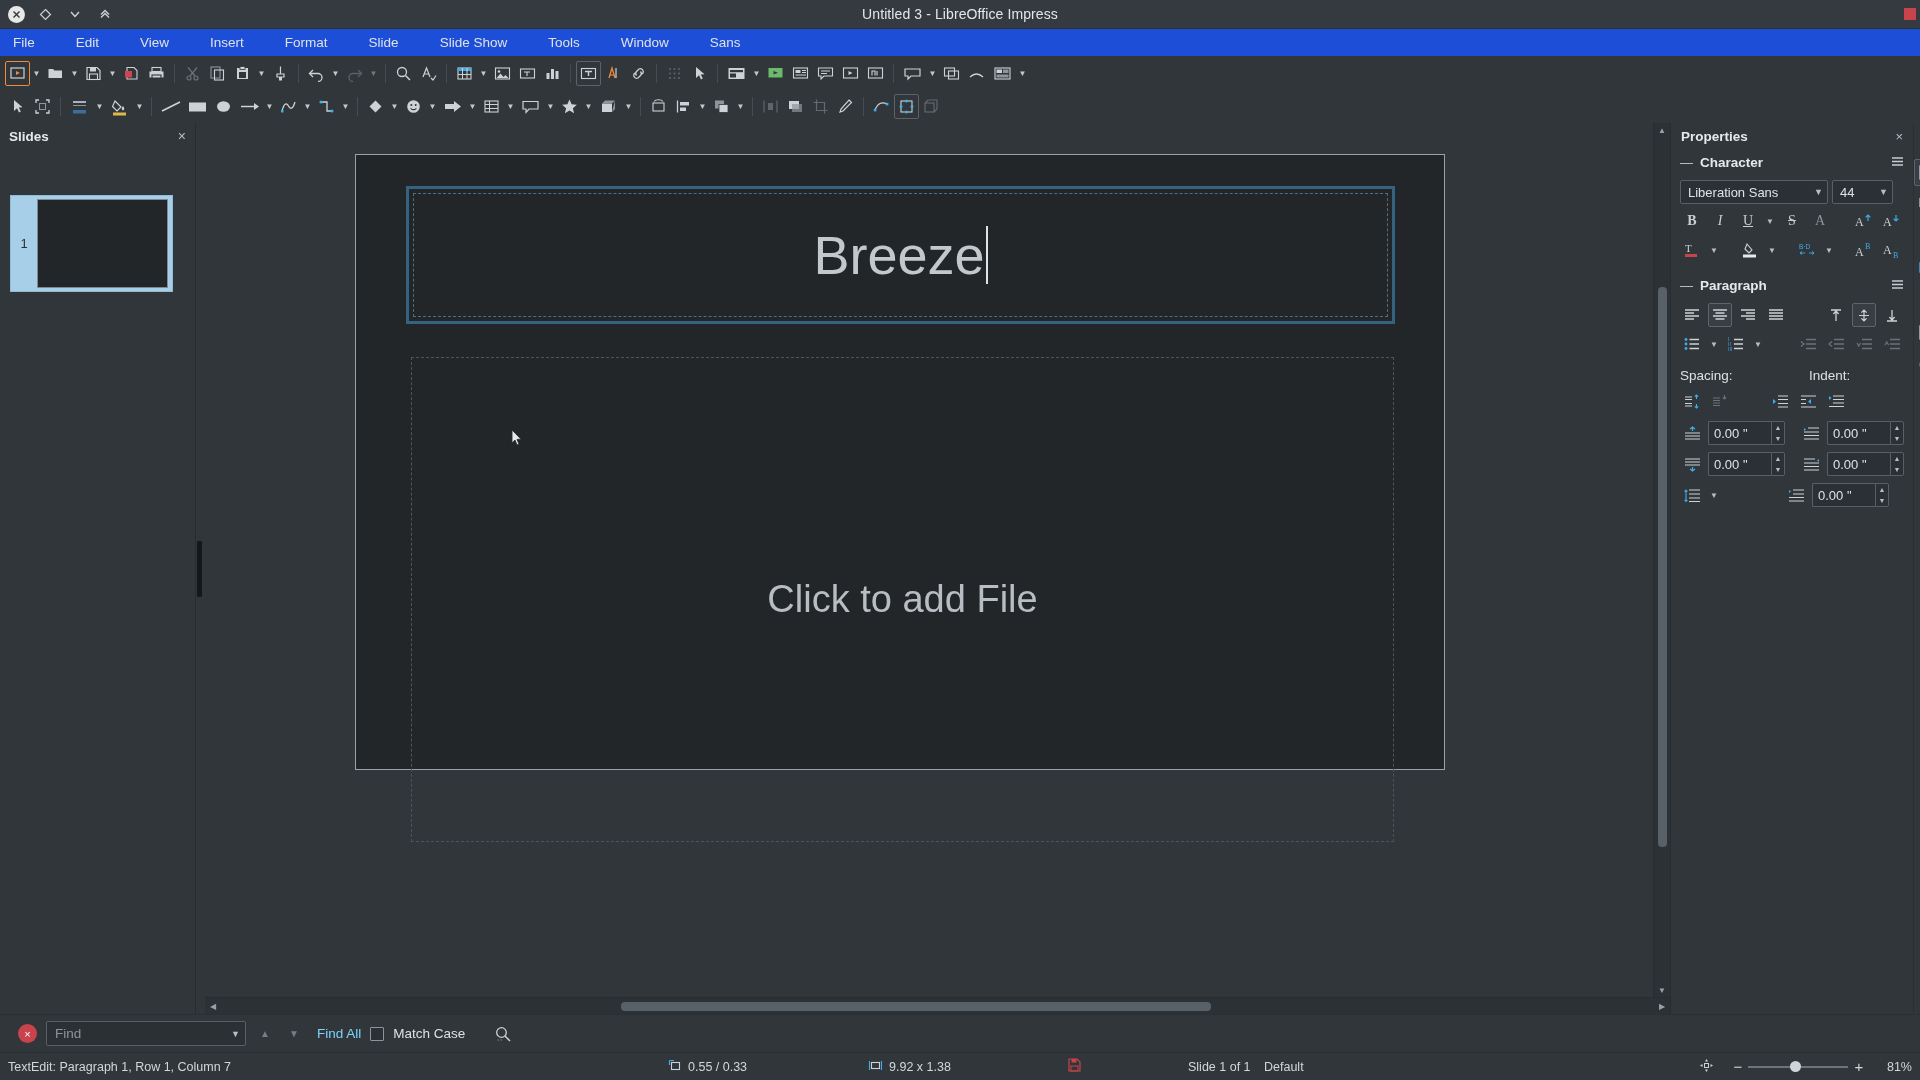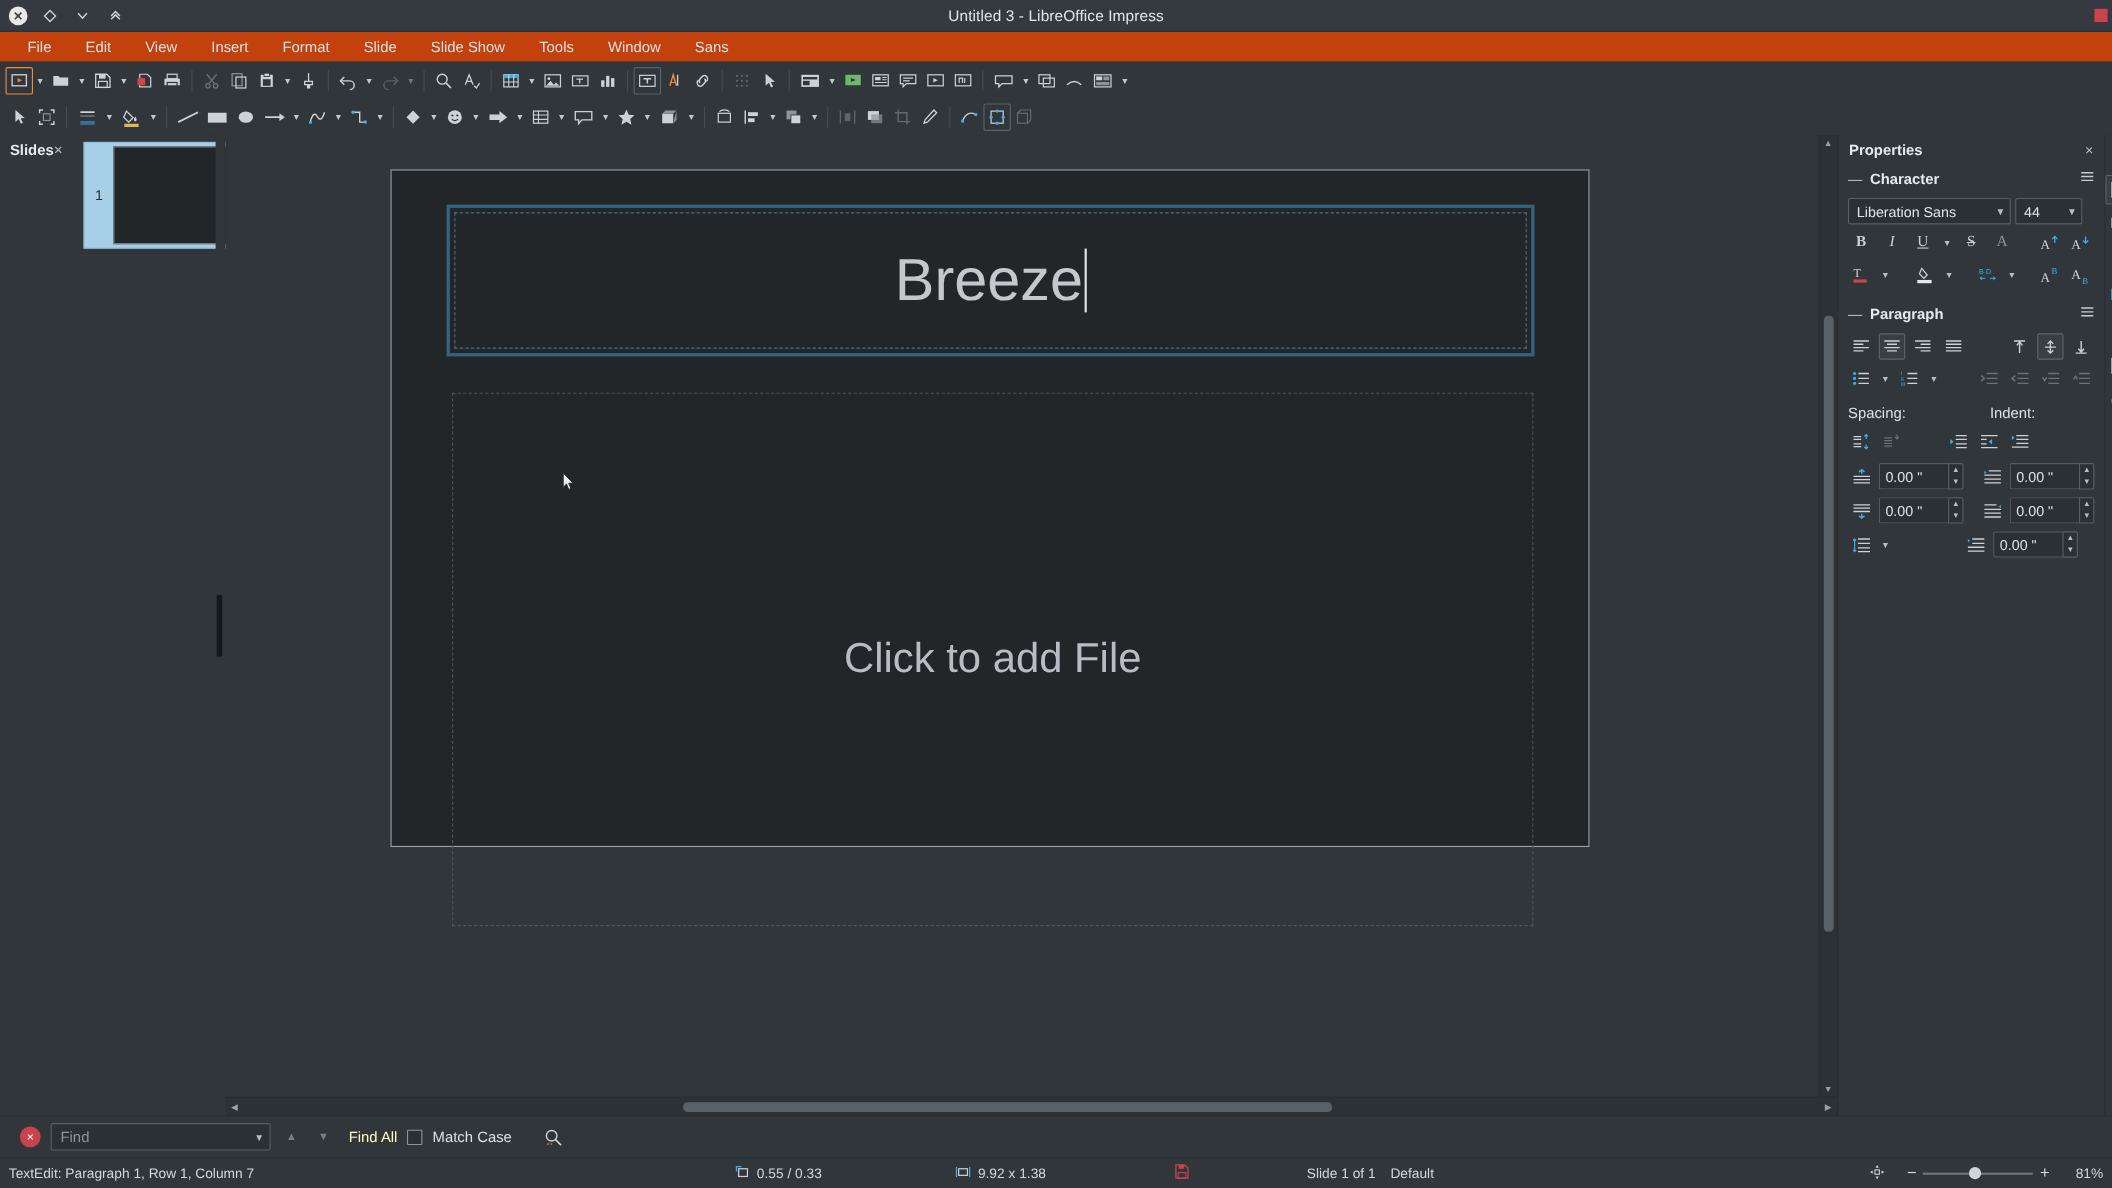--- a/index.html
+++ b/index.html
@@ -24,22 +24,22 @@
   .wbtn.close { background:#e8e8e8; border-radius:50%; color:#31363b; width:17px;height:17px; }
   .title-text {
     position:absolute; left:0; right:0; text-align:center; font-size:14px;
     color:#e3e6e9; pointer-events:none; letter-spacing:.1px;
   }
   .win-right { margin-left:auto; padding-right:4px; display:flex; }
   .redsq { width:12px;height:12px;background:#c9434c; }
 
   
   .menubar {
-    height:27px; background:#c2410c; display:flex; align-items:center;
-    padding-left:14px; gap:9px; flex:0 0 27px;
+    height:27px; background:#1d4ed8; display:flex; align-items:center;
+    padding-left:2px; gap:19px; flex:0 0 27px;
   }
   .menu-item { padding:3px 11px; font-size:13.5px; color:#dfe2e6; border-radius:2px; }
 
   
   .toolbar {
     height:34px; background:#31363b; display:flex; align-items:center;
     padding:0 5px; gap:0px; flex:0 0 34px;
   }
   .toolbar.second { height:33px; flex:0 0 33px; }
   .tb {
@@ -50,22 +50,22 @@
   .tb.active { border:1px solid #f08a3c; }
   .tb.framed { border:1px solid #5b6168; }
   .tb svg { display:block; }
   .caret { width:13px; height:25px; display:flex; align-items:center; justify-content:center; color:#c3c8cd; font-size:8px;}
   .tsep { width:1px; height:19px; background:#464c53; margin:0 5px; }
 
   
   .body { flex:1; display:flex; min-height:0; background:#31363b; }
 
   
-  .slides-panel { width:196px; background:#31363b; display:flex; flex-direction:row;
-                  border-right:1px solid #272c31; }
+  .slides-panel { width:196px; background:#31363b; display:flex; flex-direction:column;
+                  border-right:1px solid #272c31;gap:40px; }
   .slides-head { height:26px; display:flex; align-items:center; padding:0 9px; }
   .slides-title { font-size:13.5px; font-weight:bold; color:#e6e9ec; }
   .slides-x { margin-left:auto; font-size:14px; color:#b9bec4; }
   .slides-list { flex:1; background:#31363b; padding:6px 0 0 10px; }
   .slide-thumb { width:163px; height:97px; background:#a8cfe8; border:1px solid #8fbcd8;
                  display:flex; align-items:center; }
   .slide-num { width:26px; text-align:center; font-size:13px; color:#2b3035; }
   .slide-canvas { flex:1; height:89px; background:#232629; border:1px solid #6d7view; margin-right:4px;
                   border:1px solid #7f8a93; }
 
@@ -162,21 +162,21 @@
   .findbar { height:38px; background:#31363b; display:flex; align-items:center;
              padding:0 8px; gap:9px; flex:0 0 38px; border-top:1px solid #2a2f34; }
   .find-close { width:19px;height:19px;border-radius:50%;background:#c9434c;color:#fff;
                 display:flex;align-items:center;justify-content:center;font-size:11px; margin-left:10px;}
   .find-input { width:200px; height:25px; background:#2b3035; border:1px solid #585f66;
                 border-radius:2px; display:flex; align-items:center; padding:0 5px 0 8px;
                 font-size:13.5px; color:#8d949b; }
   .find-input .ph { flex:1; }
   .fnav { width:20px;height:24px;display:flex;align-items:center;justify-content:center;
           color:#767d84; font-size:10px; }
-  .findall { font-size:13.5px; color:#fef9c3; margin-left:4px; }
+  .findall { font-size:13.5px; color:#7dd3fc; margin-left:4px; }
   .chk { width:14px;height:14px;border:1px solid #8c939a; background:#2b3035; border-radius:1px; }
   .mc { font-size:13.5px; color:#dde1e5; }
 
   
   .statusbar { height:28px; background:#31363b; display:flex; align-items:center;
                font-size:12.5px; color:#d3d7db; flex:0 0 28px; border-top:1px solid #2a2f34;
                padding:0 8px; gap:0; }
   .st { display:flex; align-items:center; gap:6px; }
   .zoomslider { width:100px; height:14px; position:relative; display:flex; align-items:center; }
   .zs-line { position:absolute; left:0; right:0; height:2px; background:#6d747b; }

